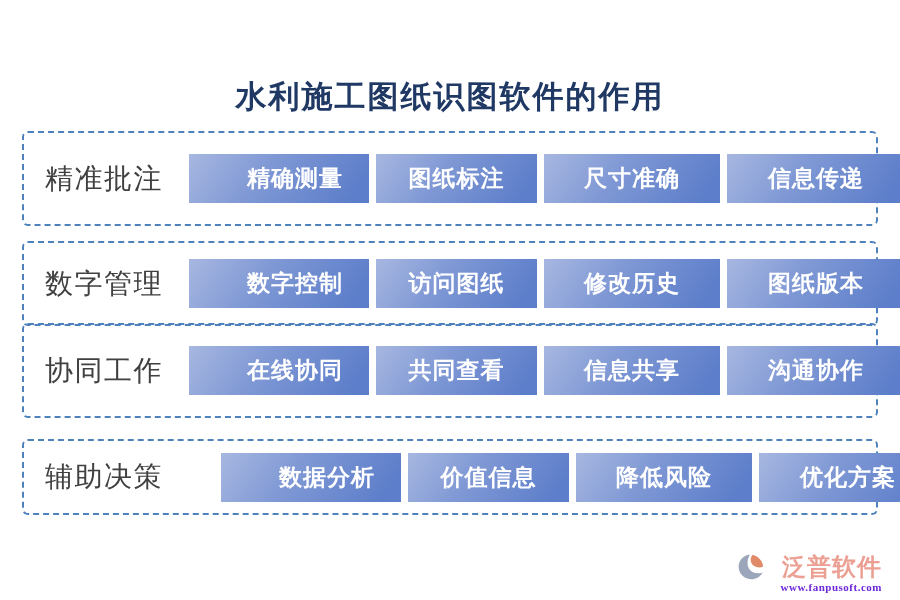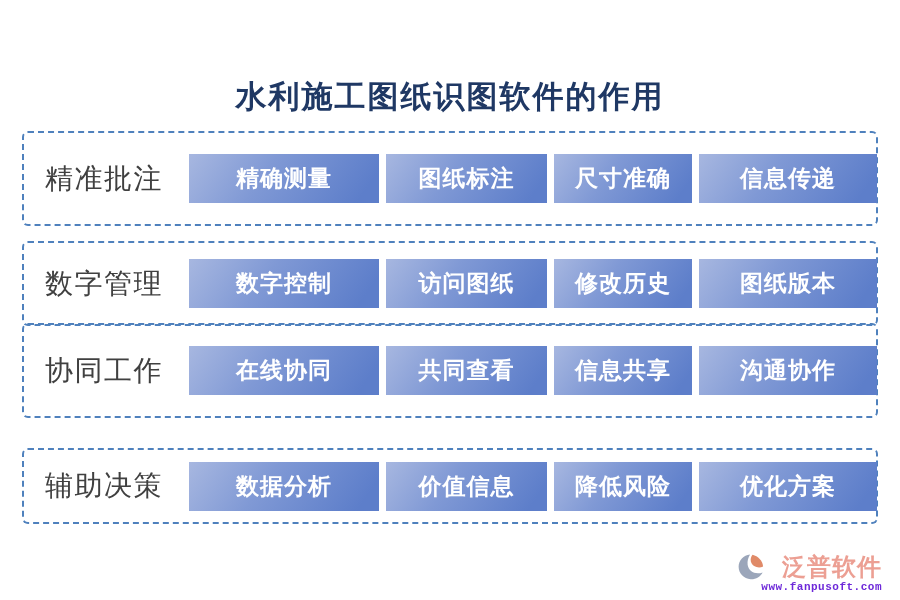--- a/index.html
+++ b/index.html
@@ -2,21 +2,21 @@
 <html><head>
 <meta charset="utf-8">
 <style>
   html, body { margin: 0; padding: 0; background: #ffffff; }
   .page {
     position: relative;
     width: 900px;
     height: 600px;
     background: #ffffff;
     overflow: hidden;
-    font-family: Liberation Mono, monospace;
+    font-family: Liberation Serif, serif;
   }
   .title {
     position: absolute;
     top: 76px;
     left: 0;
     width: 100%;
     margin: 0;
     text-align: center;
     font-size: 31px;
     font-weight: bold;
@@ -30,21 +30,21 @@
     box-sizing: border-box;
     border: 2px dashed #4f81bd;
     border-radius: 6px;
     display: flex;
     align-items: center;
     padding-left: 21px;
   }
   .row1 { top: 131px; height: 95px; }
   .row2 { top: 241px; height: 85px; }
   .row3 { top: 323px; height: 95px; }
-  .row4 { top: 448px; height: 76px; }
+  .row4 { top: 439px; height: 76px; gap: 32px; }
   .row-label {
     width: 144px;
     flex: 0 0 144px;
     font-size: 28px;
     letter-spacing: 1.5px;
     color: #404040;
   }
   .chips {
     display: flex;
     gap: 7px;
@@ -54,23 +54,23 @@
     height: 49px;
     display: flex;
     align-items: center;
     justify-content: center;
     color: #ffffff;
     font-size: 23px;
     font-weight: bold;
     letter-spacing: 1px;
     background: linear-gradient(125deg, #a7b7e0 0%, #8099d5 40%, #5d7eca 90%);
   }
-  .chip:nth-child(1) { width: 190px; }
+  .chip:nth-child(1) { width: 148px; padding-left: 32px; }
   .chip:nth-child(2) { width: 161px; }
-  .chip:nth-child(3) { width: 138px; }
+  .chip:nth-child(3) { width: 176px; }
   .chip:nth-child(4) { width: 178px; }
   .logo {
     position: absolute;
     right: 18px;
     bottom: 7px;
     display: flex;
     flex-direction: column;
     align-items: flex-end;
   }
   .logo-top {

